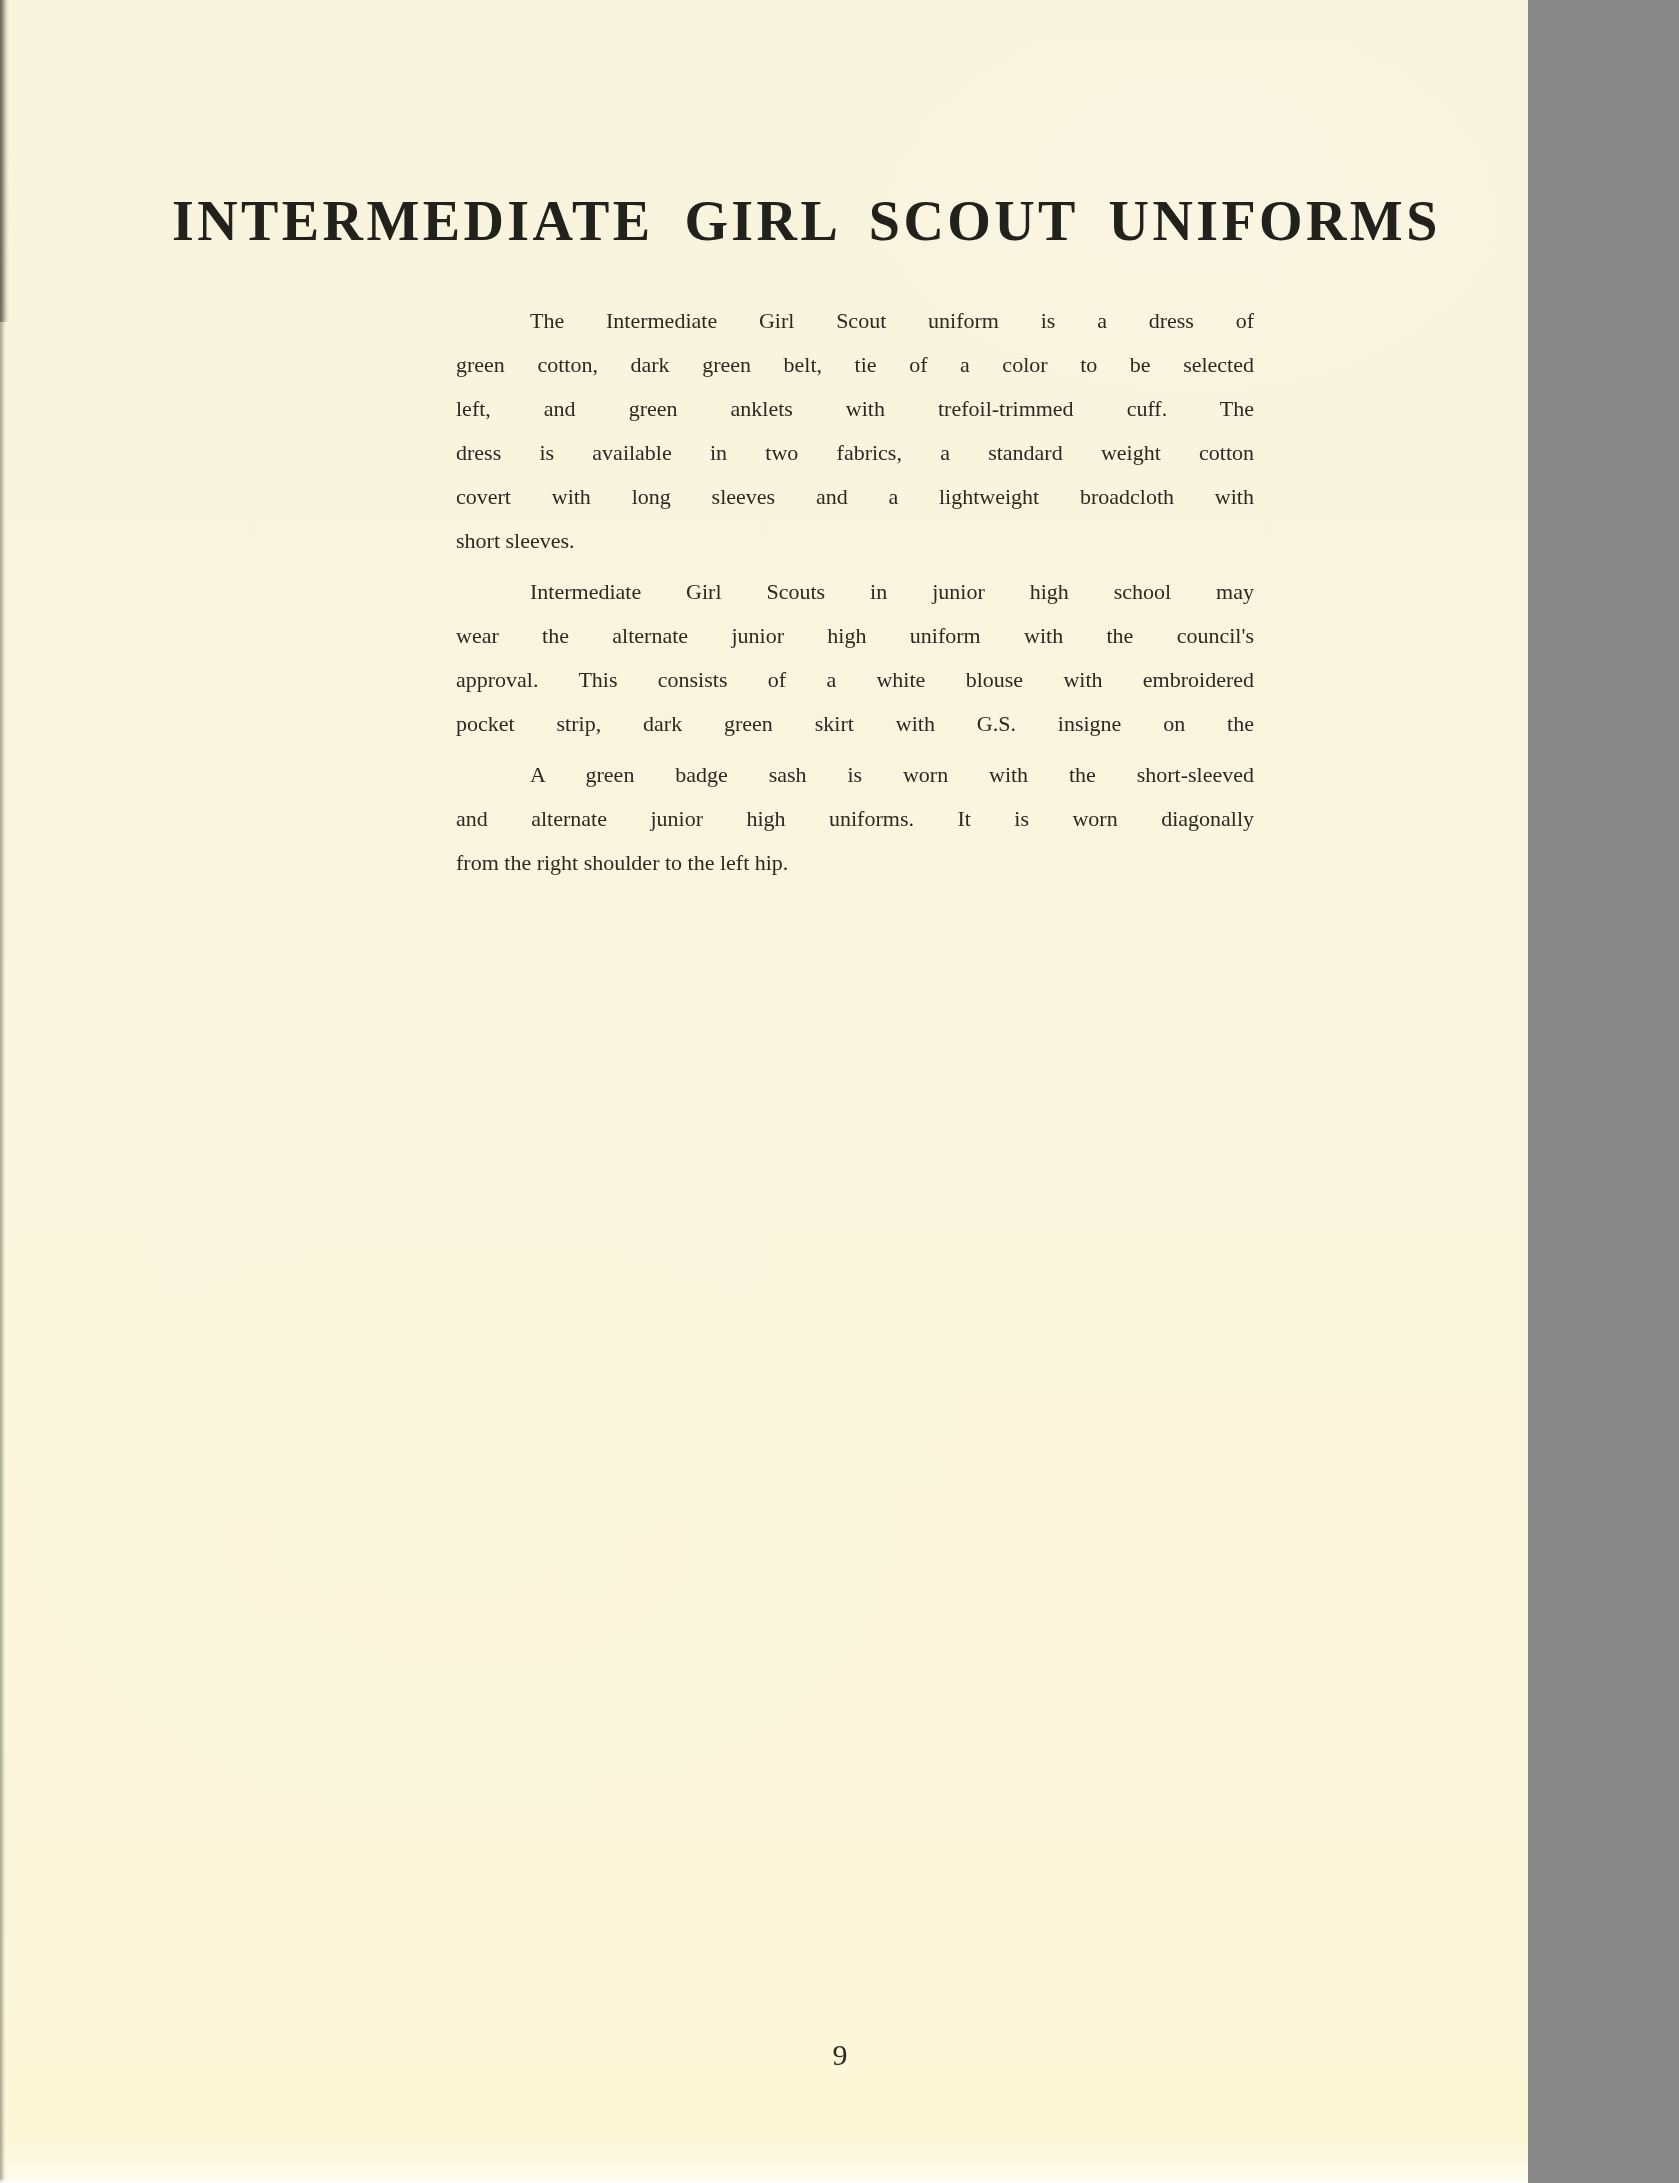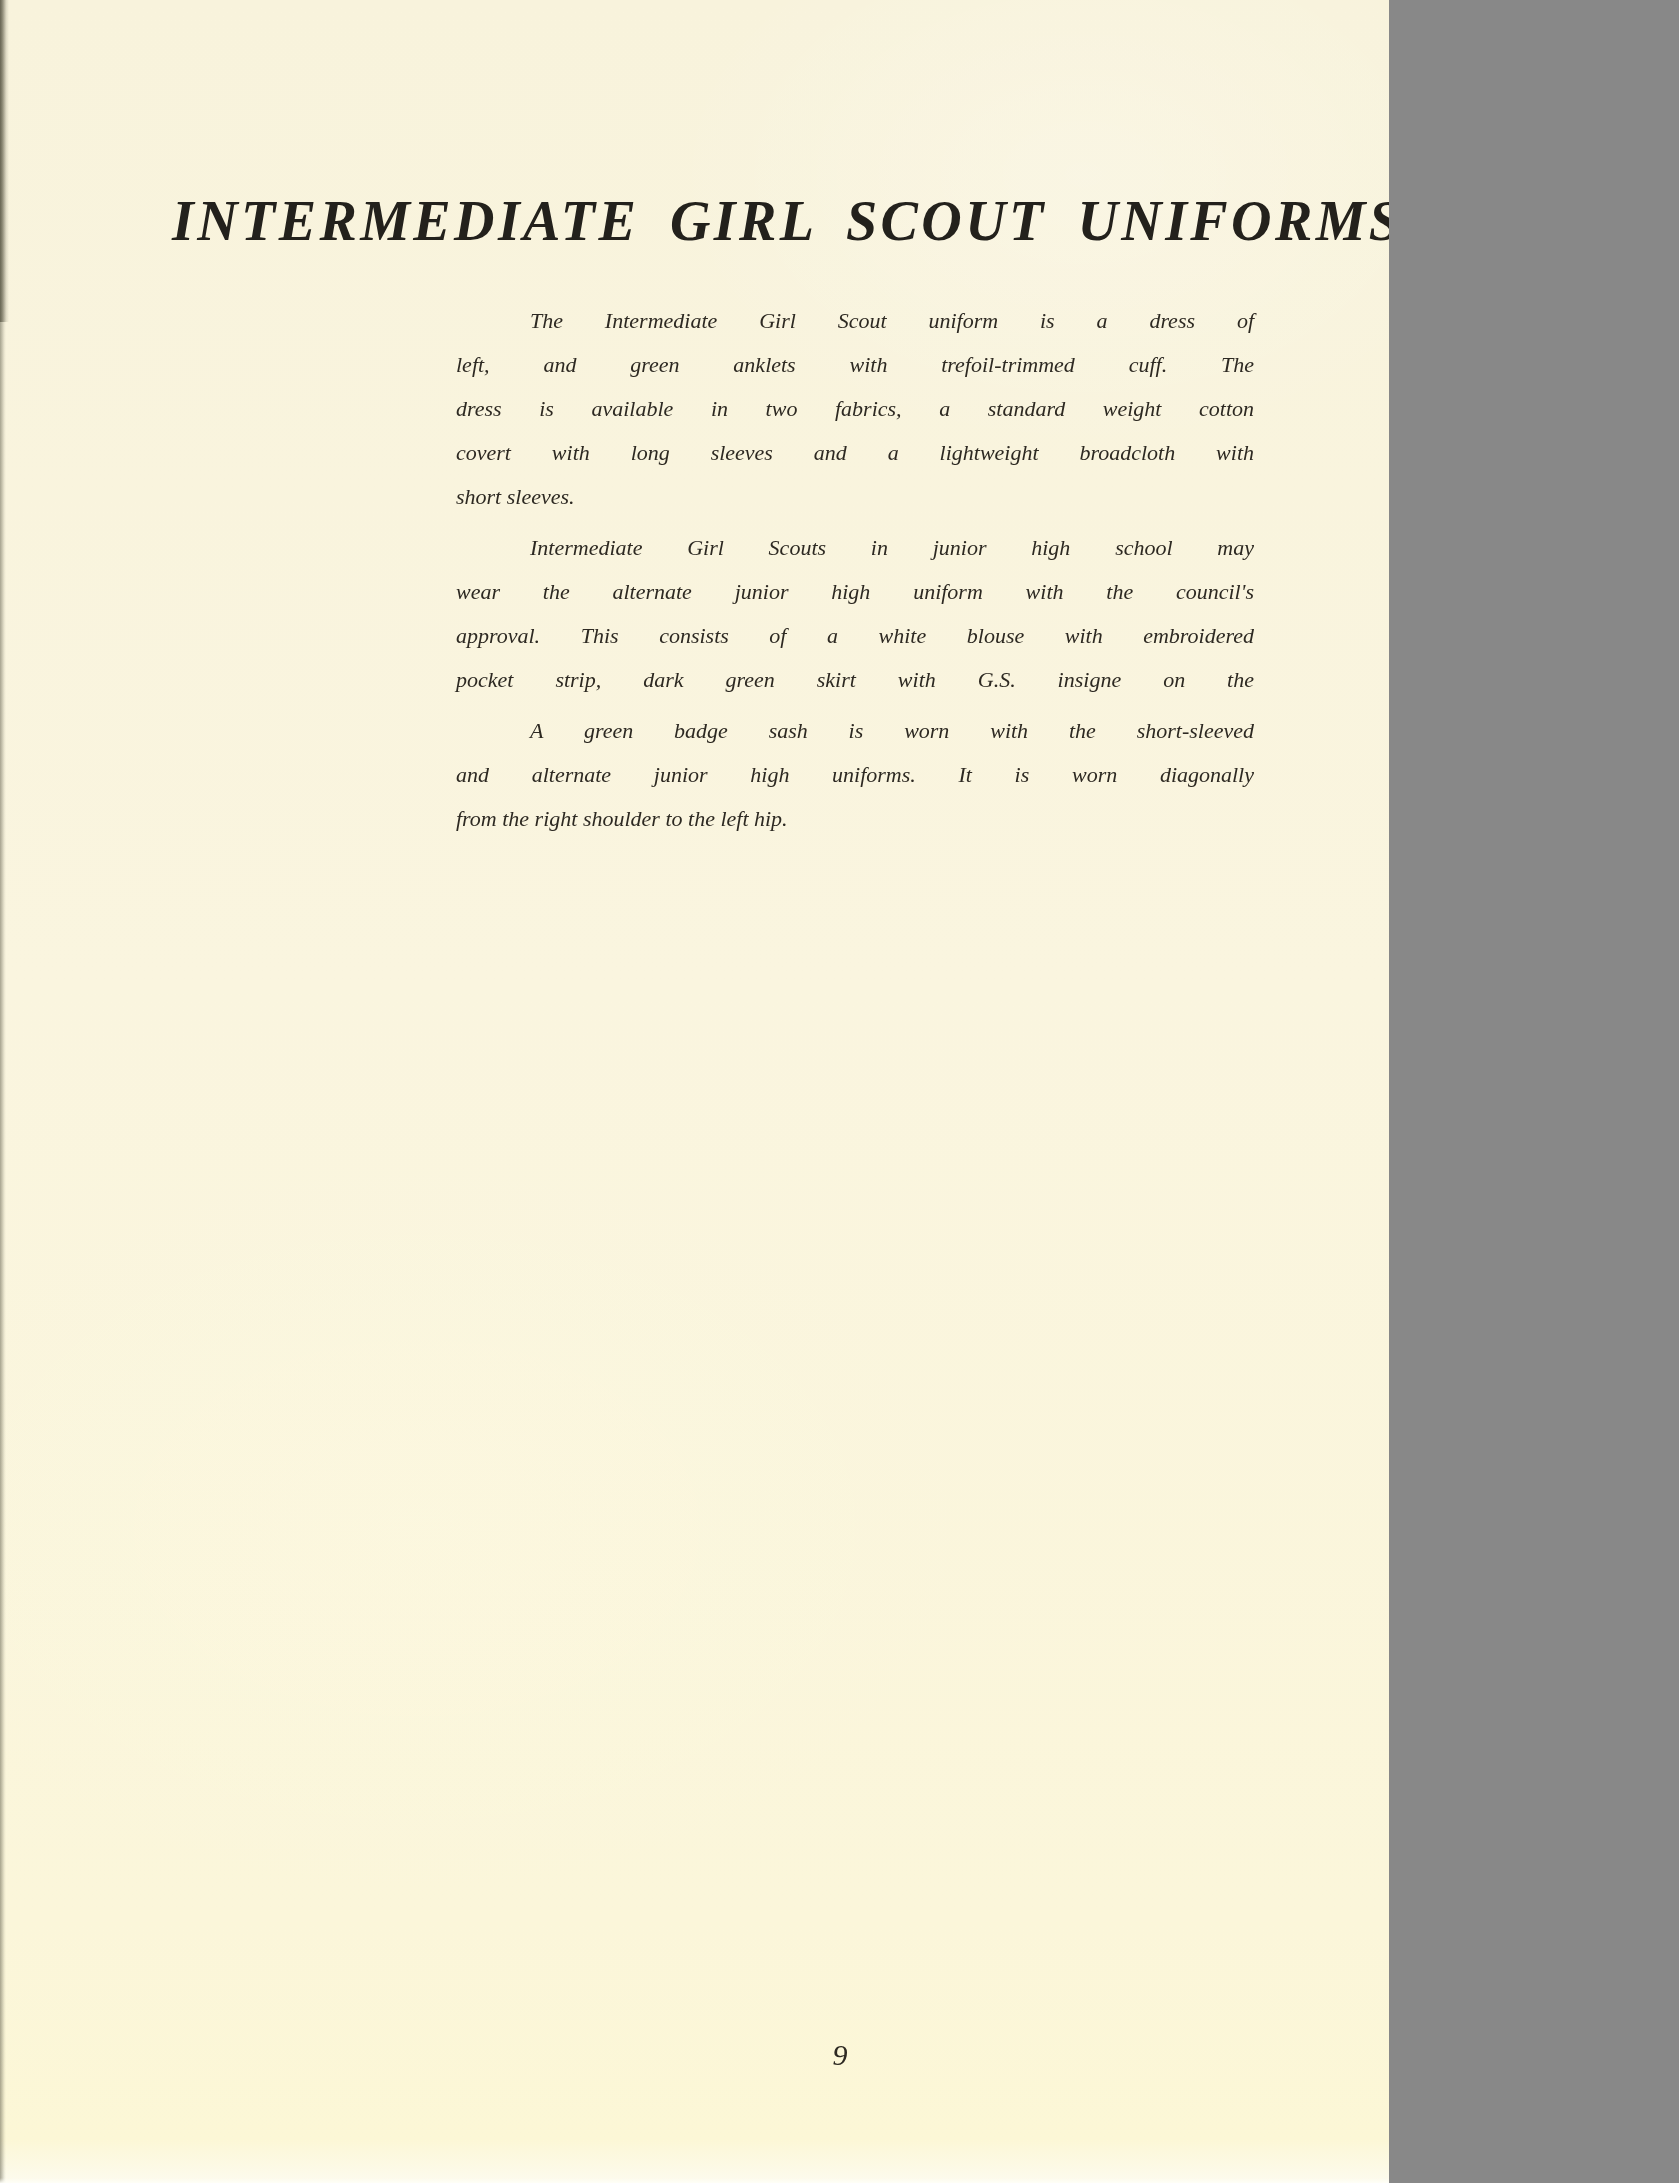--- a/index.html
+++ b/index.html
@@ -1,26 +1,25 @@
 <!DOCTYPE html>
 <html style="font-size:10.7px"><head>
 <meta charset="utf-8">
 <style>
   html, body { margin: 0; padding: 0; background: #888; }
   .page {
     position: relative;
-    width: 1389px;
+    width: 1528px;
     height: 2183px;
     overflow: hidden;
     background:
       radial-gradient(ellipse 603px 402px at 78% 8%, rgba(255,255,255,0.20), rgba(255,255,255,0) 70%),
       radial-gradient(ellipse 805px 536px at 30% 70%, rgba(255,252,230,0.25), rgba(255,252,230,0) 70%),
       linear-gradient(180deg, #f8f3dc 0%, #faf5df 45%, #fbf6da 88%, #fcf7d6 98%, #fdfbee 100%);
     font-family: "Liberation Serif", serif;
-    font-style: italic;
   }
   .edge-left {
     position: absolute; left: 0; top: 0; bottom: 0; width: 6px;
     background: linear-gradient(90deg, rgba(98,96,78,0.55), rgba(98,96,78,0.10) 70%, rgba(98,96,78,0) 100%);
   }
   .edge-left-top {
     position: absolute; left: 0; top: 0; height: 322px; width: 8.7px;
     background: linear-gradient(90deg, rgba(84,82,64,0.75), rgba(84,82,64,0.15) 70%, rgba(84,82,64,0) 100%);
   }
   .edge-bottom {
@@ -74,20 +73,21 @@
 <div class="page">
   <div class="edge-left"></div>
   <div class="edge-left-top"></div>
   <div class="edge-bottom"></div>
 
   <h1 class="doc-title">INTERMEDIATE GIRL SCOUT UNIFORMS</h1>
 
   <div class="body-text">
       <div class="para">
         <div class="line first">The Intermediate Girl Scout uniform is a dress of</div>
+        <div class="line">green cotton, dark green belt, tie of a color to be selected</div>
         <div class="line">left, and green anklets with trefoil-trimmed cuff. The</div>
         <div class="line">dress is available in two fabrics, a standard weight cotton</div>
         <div class="line">covert with long sleeves and a lightweight broadcloth with</div>
         <div class="line last">short sleeves.</div>
       </div>
       <div class="para">
         <div class="line first">Intermediate Girl Scouts in junior high school may</div>
         <div class="line">wear the alternate junior high uniform with the council's</div>
         <div class="line">approval. This consists of a white blouse with embroidered</div>
         <div class="line">pocket strip, dark green skirt with G.S. insigne on the</div>

